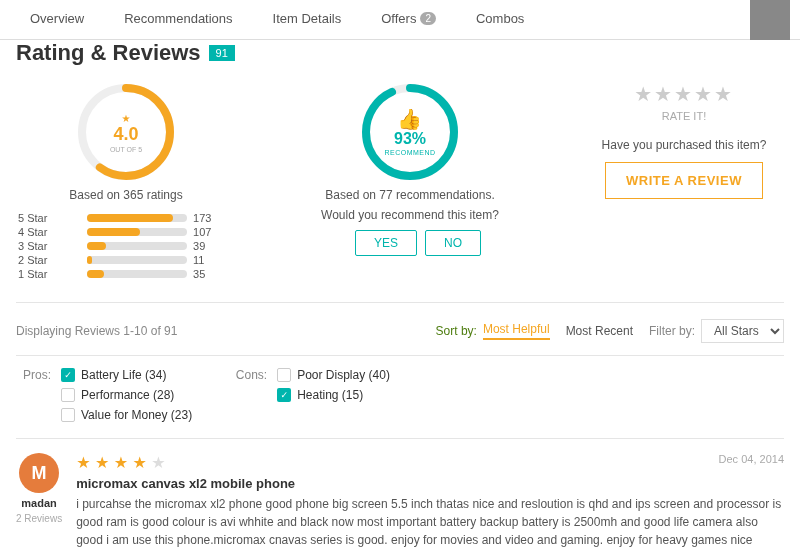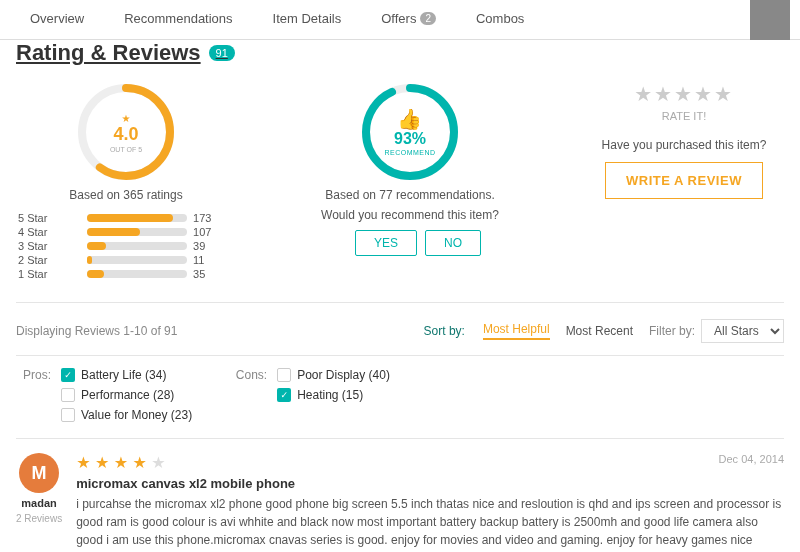--- a/index.html
+++ b/index.html
@@ -18,24 +18,24 @@
       background: #aaa; color: #fff; border-radius: 8px;
       font-size: 10px; padding: 1px 5px; margin-left: 4px;
     }
     .nav-spacer { flex: 1; }
     .nav-gray-box { width: 40px; height: 40px; background: #888; }
 
     
     .page { background: #fff; padding: 14px 16px; }
 
     
-    .page-heading { display: flex; align-items: center; margin-bottom: 16px; text-decoration: underline; }
+    .page-heading { display: flex; align-items: center; margin-bottom: 16px; }
     .page-title { font-size: 22px; font-weight: bold; color: #333; }
     .count-badge {
-      background: #00b5ad; color: #fff; border-radius: 8px;
+      background: #00b5ad; color: #fff; border-radius: 0;
       font-size: 11px; padding: 2px 7px; margin-left: 8px;
     }
 
     
     .rating-section {
       display: flex; align-items: flex-start;
       border-bottom: 1px solid #e5e5e5; padding-bottom: 20px; margin-bottom: 16px;
     }
 
     
@@ -69,21 +69,21 @@
       cursor: pointer; letter-spacing: 0.5px;
     }
 
     
     .sort-bar {
       display: flex; align-items: center; margin-bottom: 12px;
       border-bottom: 1px solid #e5e5e5; padding-bottom: 12px;
       font-size: 12px; color: #888;
     }
     .sort-bar-left { flex: 1; }
-    .sort-label { color: #0f766e; margin-right: 18px; }
+    .sort-label { color: #4d7c0f; margin-right: 6px; }
     .sort-option { color: #555; margin-right: 16px; cursor: pointer; }
     .sort-option.active { color: #f5a623; border-bottom: 2px solid #f5a623; padding-bottom: 2px; }
     .filter-label { color: #888; margin-right: 6px; }
     .filter-select {
       border: 1px solid #ddd; padding: 3px 8px; font-size: 12px; color: #555;
       cursor: pointer; background: #fff;
     }
 
     
     .pros-cons { display: flex; align-items: flex-start; margin-bottom: 16px; font-size: 12px; }

